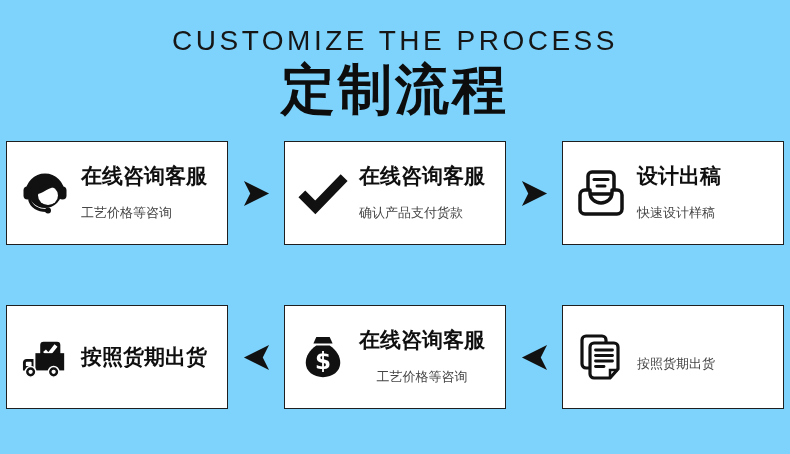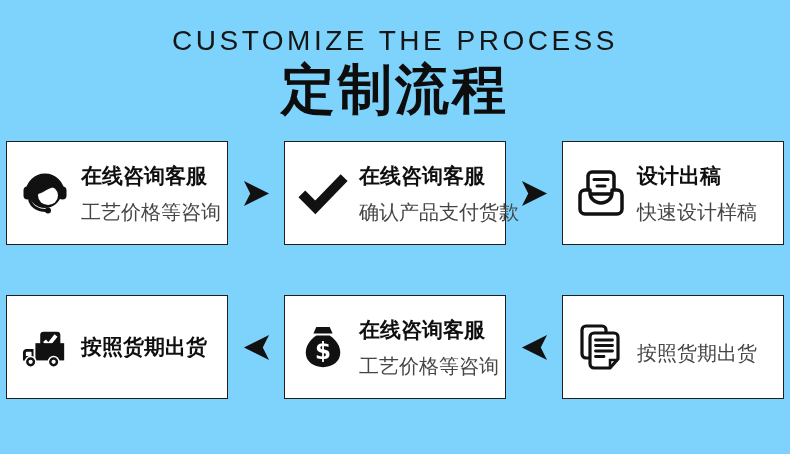--- a/index.html
+++ b/index.html
@@ -10,31 +10,31 @@
   .title-en{
     position:absolute;top:25px;left:0;right:0;text-align:center;
     font-size:28px;font-weight:300;letter-spacing:3.5px;color:#161616;white-space:nowrap;
   }
   .title-zh{
     position:absolute;top:62px;left:0;right:0;text-align:center;
     font-size:54px;line-height:1;font-weight:800;letter-spacing:3px;color:#0d0d0d;white-space:nowrap;
   }
   .row{position:absolute;left:6px;width:778px;height:104px;display:flex;align-items:center;}
   .row-1{top:141px;}
-  .row-2{top:295px;}
+  .row-2{top:305px;text-align:center;}
   .step-box{
     width:222px;height:104px;box-sizing:border-box;background:#fff;
     border:1.5px solid #1f1f1f;display:flex;align-items:center;
     padding-left:13px;flex:0 0 222px;
   }
   .icon-slot{width:50px;height:50px;flex:0 0 50px;display:flex;align-items:center;justify-content:center;margin-right:11px;}
   .icon-slot svg{display:block;}
   .step-text{min-width:0;}
   .step-title{font-size:21px;font-weight:bold;color:#0f0f0f;line-height:26px;white-space:nowrap;}
-  .step-subtitle{font-size:20px;color:#454545;line-height:23px;margin-top:12px;white-space:nowrap;}
+  .step-subtitle{font-size:13px;color:#454545;line-height:23px;margin-top:12px;white-space:nowrap;}
   .arrow-cell{flex:0 0 56px;display:flex;align-items:center;justify-content:center;}
 </style>
 </head>
 <body>
 
 <div class="canvas">
 
   <div class="title-en">CUSTOMIZE THE PROCESS</div>
   <div class="title-zh">定制流程</div>
 

